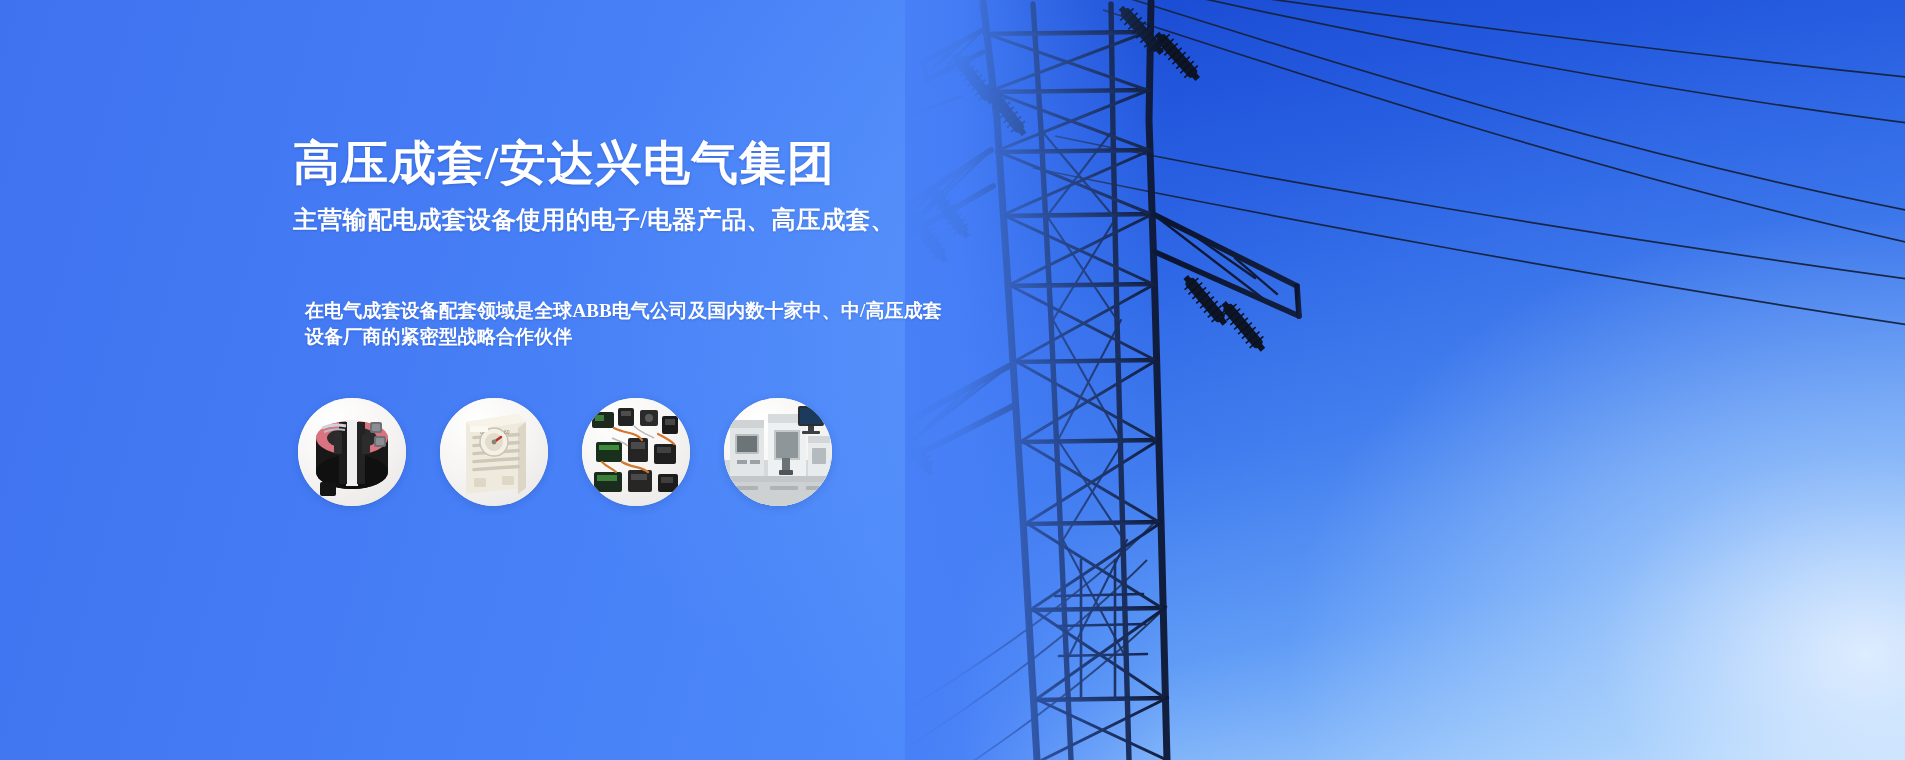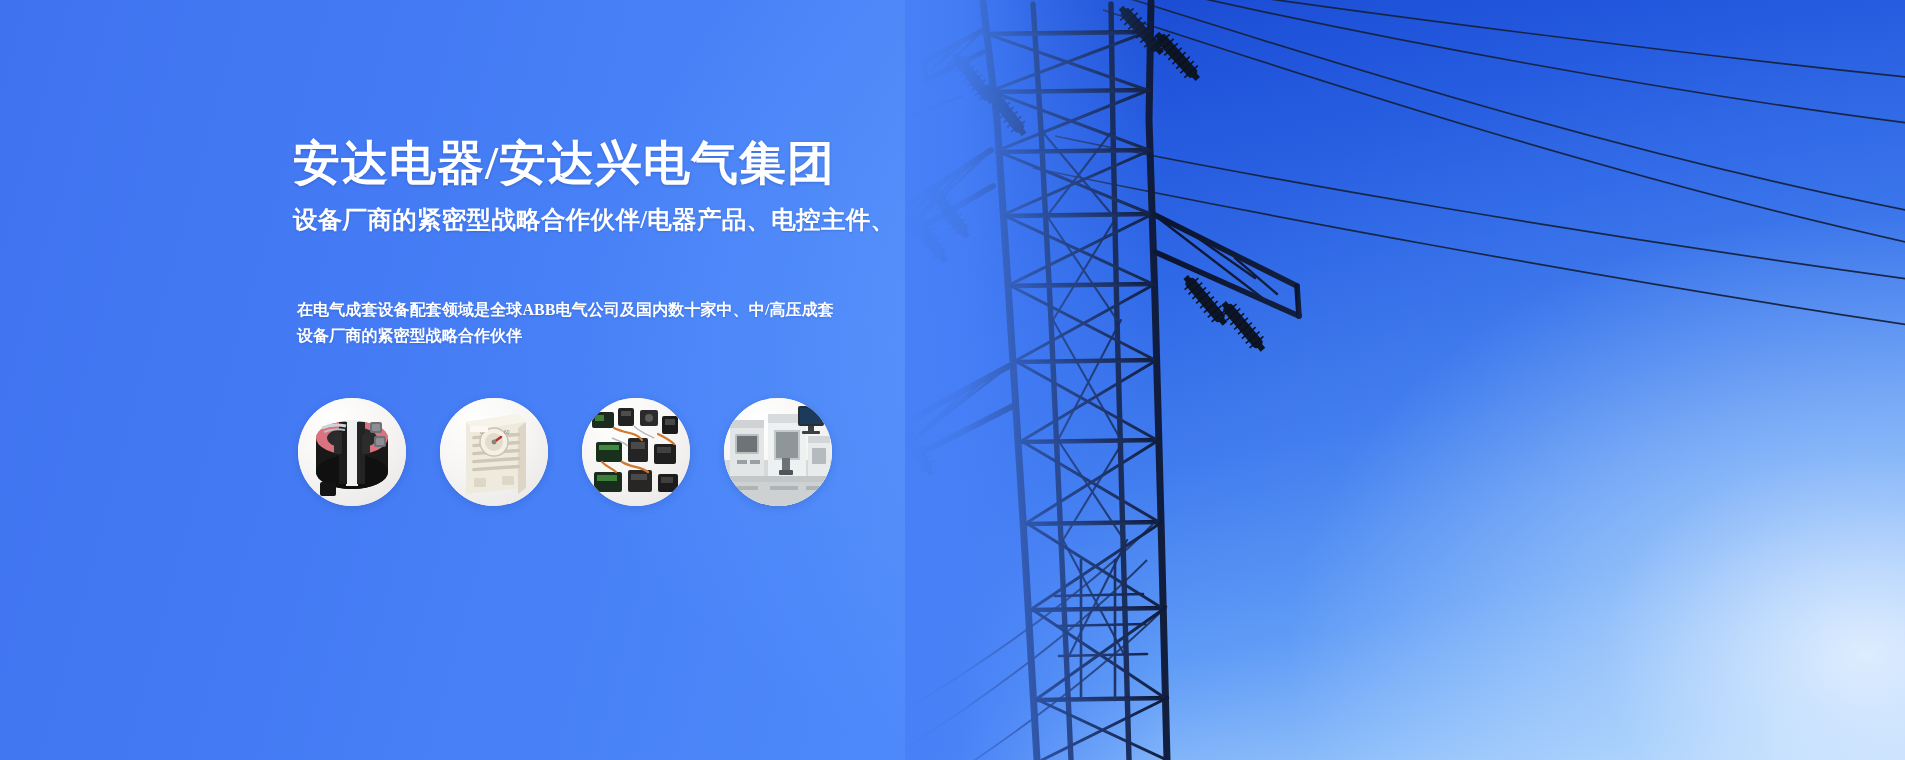--- a/index.html
+++ b/index.html
@@ -62,22 +62,22 @@
     line-height:1.04;
     font-weight:700;
     color:#ffffff;
     white-space:nowrap;
     letter-spacing:.3px;
     text-shadow:0 1px 2px rgba(20,50,140,.25);
   }
   #sub1 { top:207px; }
   #sub2 { top:250px; }
   .desc {
-    position:absolute; left:4px;
-    font-size:16px;
+    position:absolute; left:12px;
+    font-size:19px;
     line-height:1.1;
     font-weight:700;
     color:#ffffff;
     white-space:nowrap;
     letter-spacing:.1px;
     text-shadow:0 1px 2px rgba(20,50,140,.25);
   }
   #desc1 { top:301px; }
   #desc2 { top:327px; }
 
@@ -278,23 +278,23 @@
         <path d="M58 96 C -40 130 -180 190 -330 250"></path>
         <path d="M-34 282 C -140 330 -260 388 -400 450"></path>
         <path d="M-74 526 C -180 578 -300 640 -430 710"></path>
       </g>
     </svg>
 
     <div class="feather"></div>
   </div>
 
   <div id="copy">
-    <div id="title">安达电器/安达兴电气集团</div>
-
-    <div class="sub" id="sub1">设备厂商的紧密型战略合作伙伴/电器产品、电控主件、</div>
+    <div id="title">高压成套/安达兴电气集团</div>
+
+    <div class="sub" id="sub1">主营输配电成套设备使用的电子/电器产品、高压成套、</div>
 
     <div class="desc" id="desc1">在电气成套设备配套领域是全球ABB电气公司及国内数十家中、中/高压成套</div>
     <div class="desc" id="desc2">设备厂商的紧密型战略合作伙伴</div>
   </div>
 
   <div id="thumbs">
 
     <div class="thumb">
       <div class="bg"></div>
       <svg width="108" height="108" viewBox="0 0 108 108">

